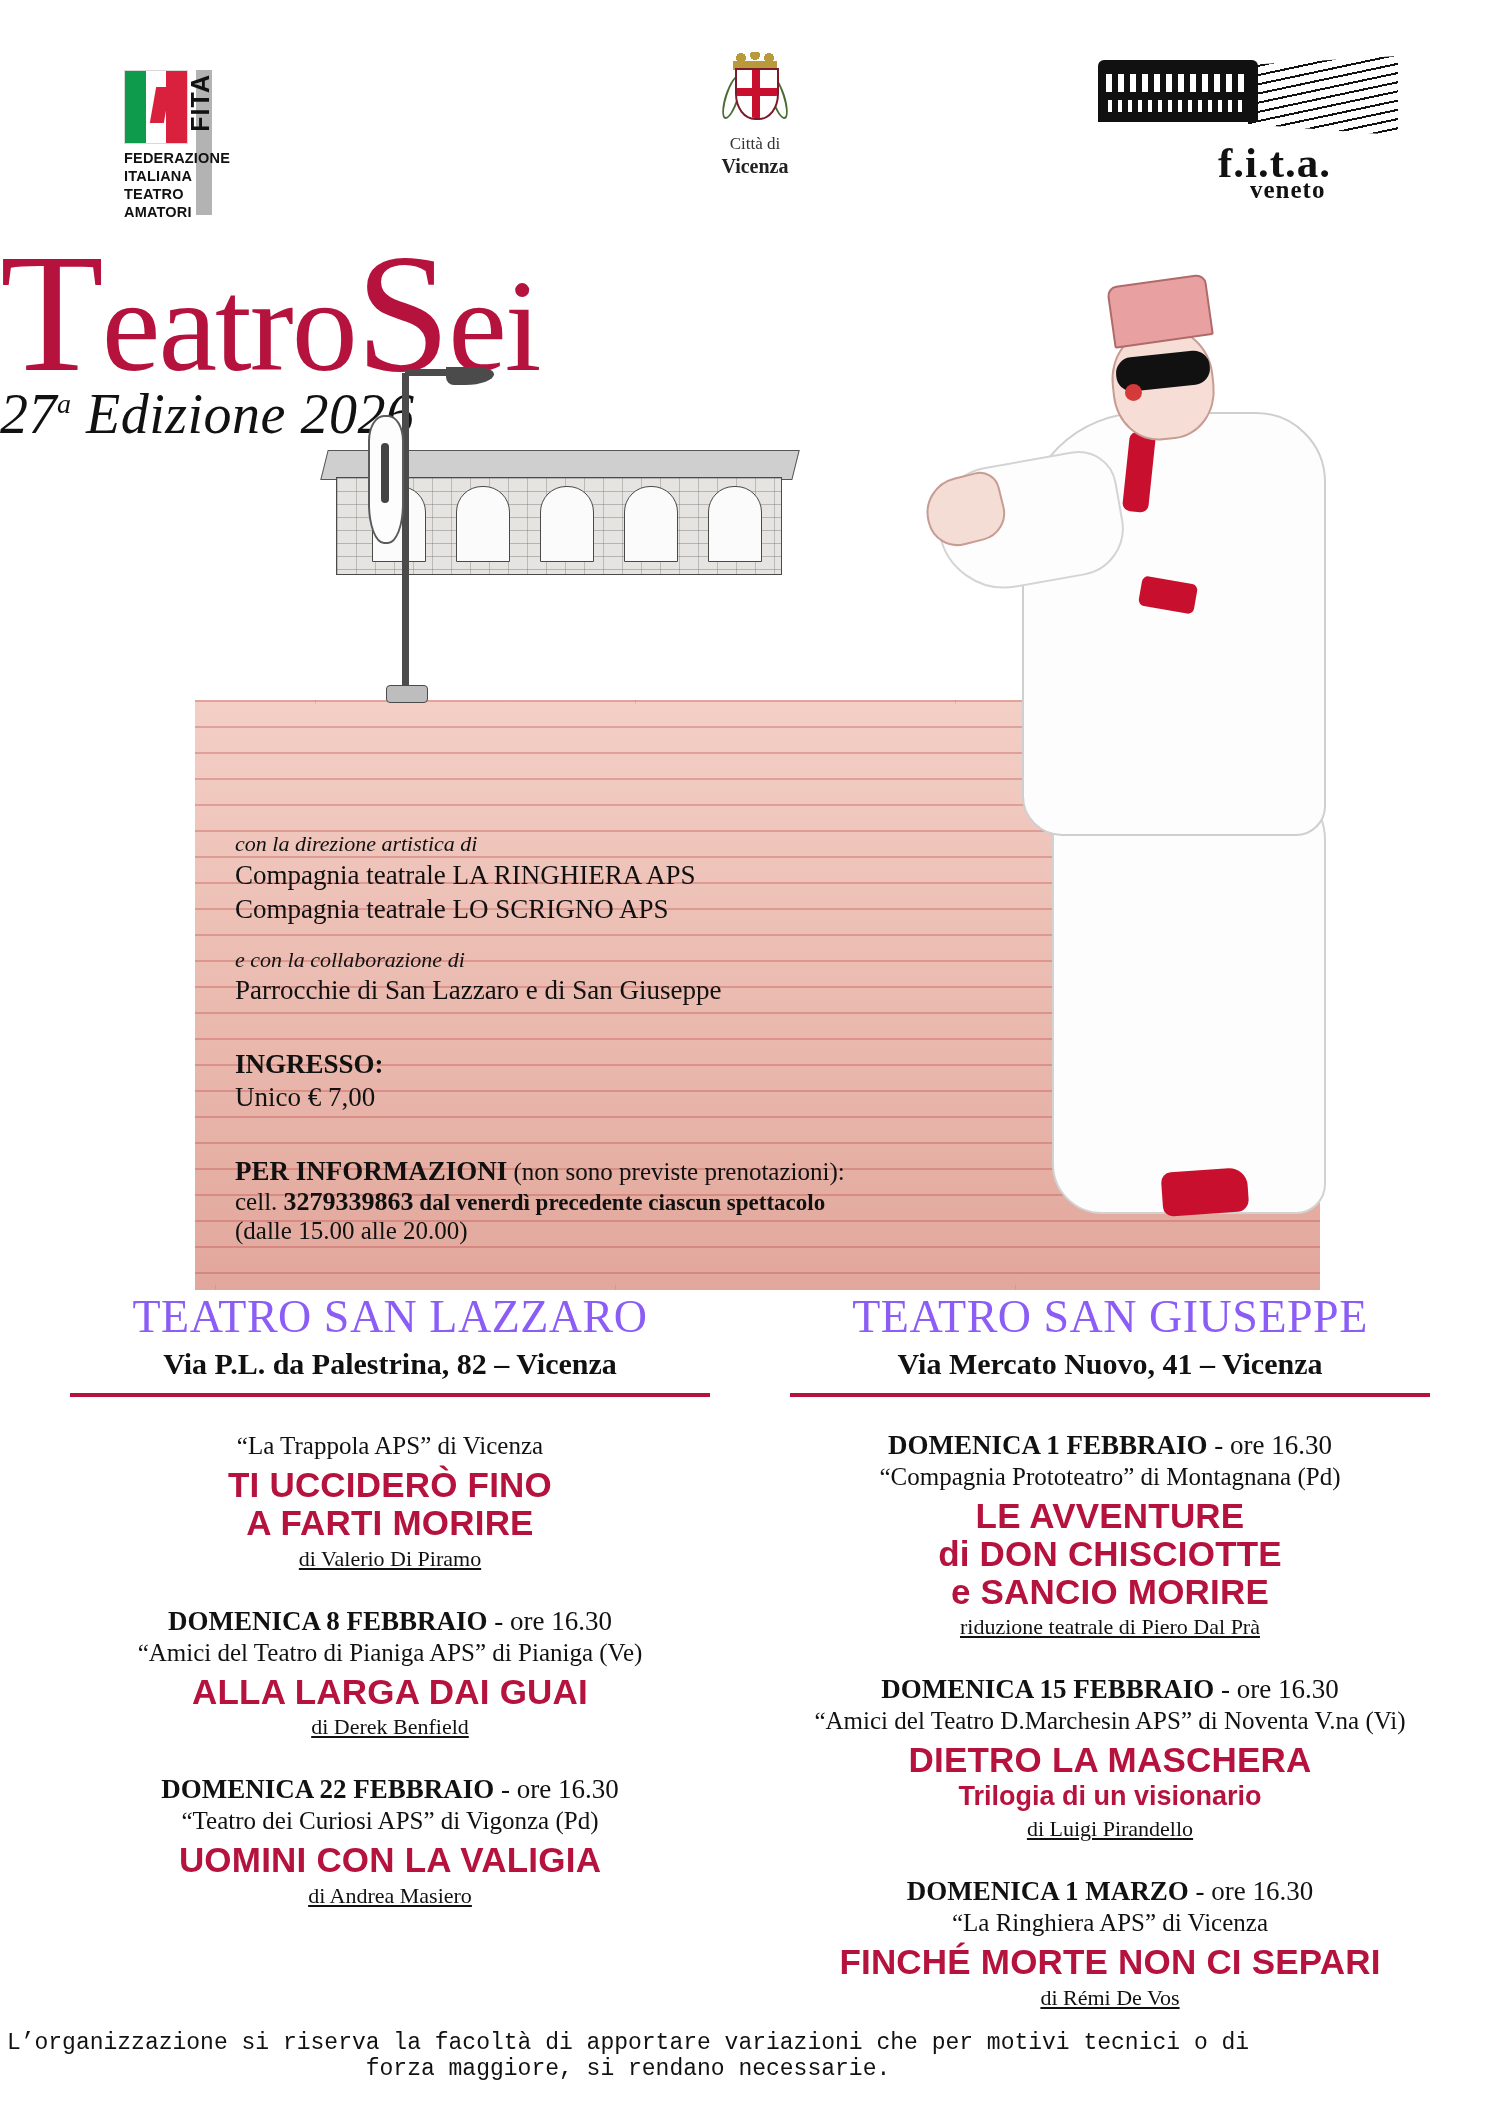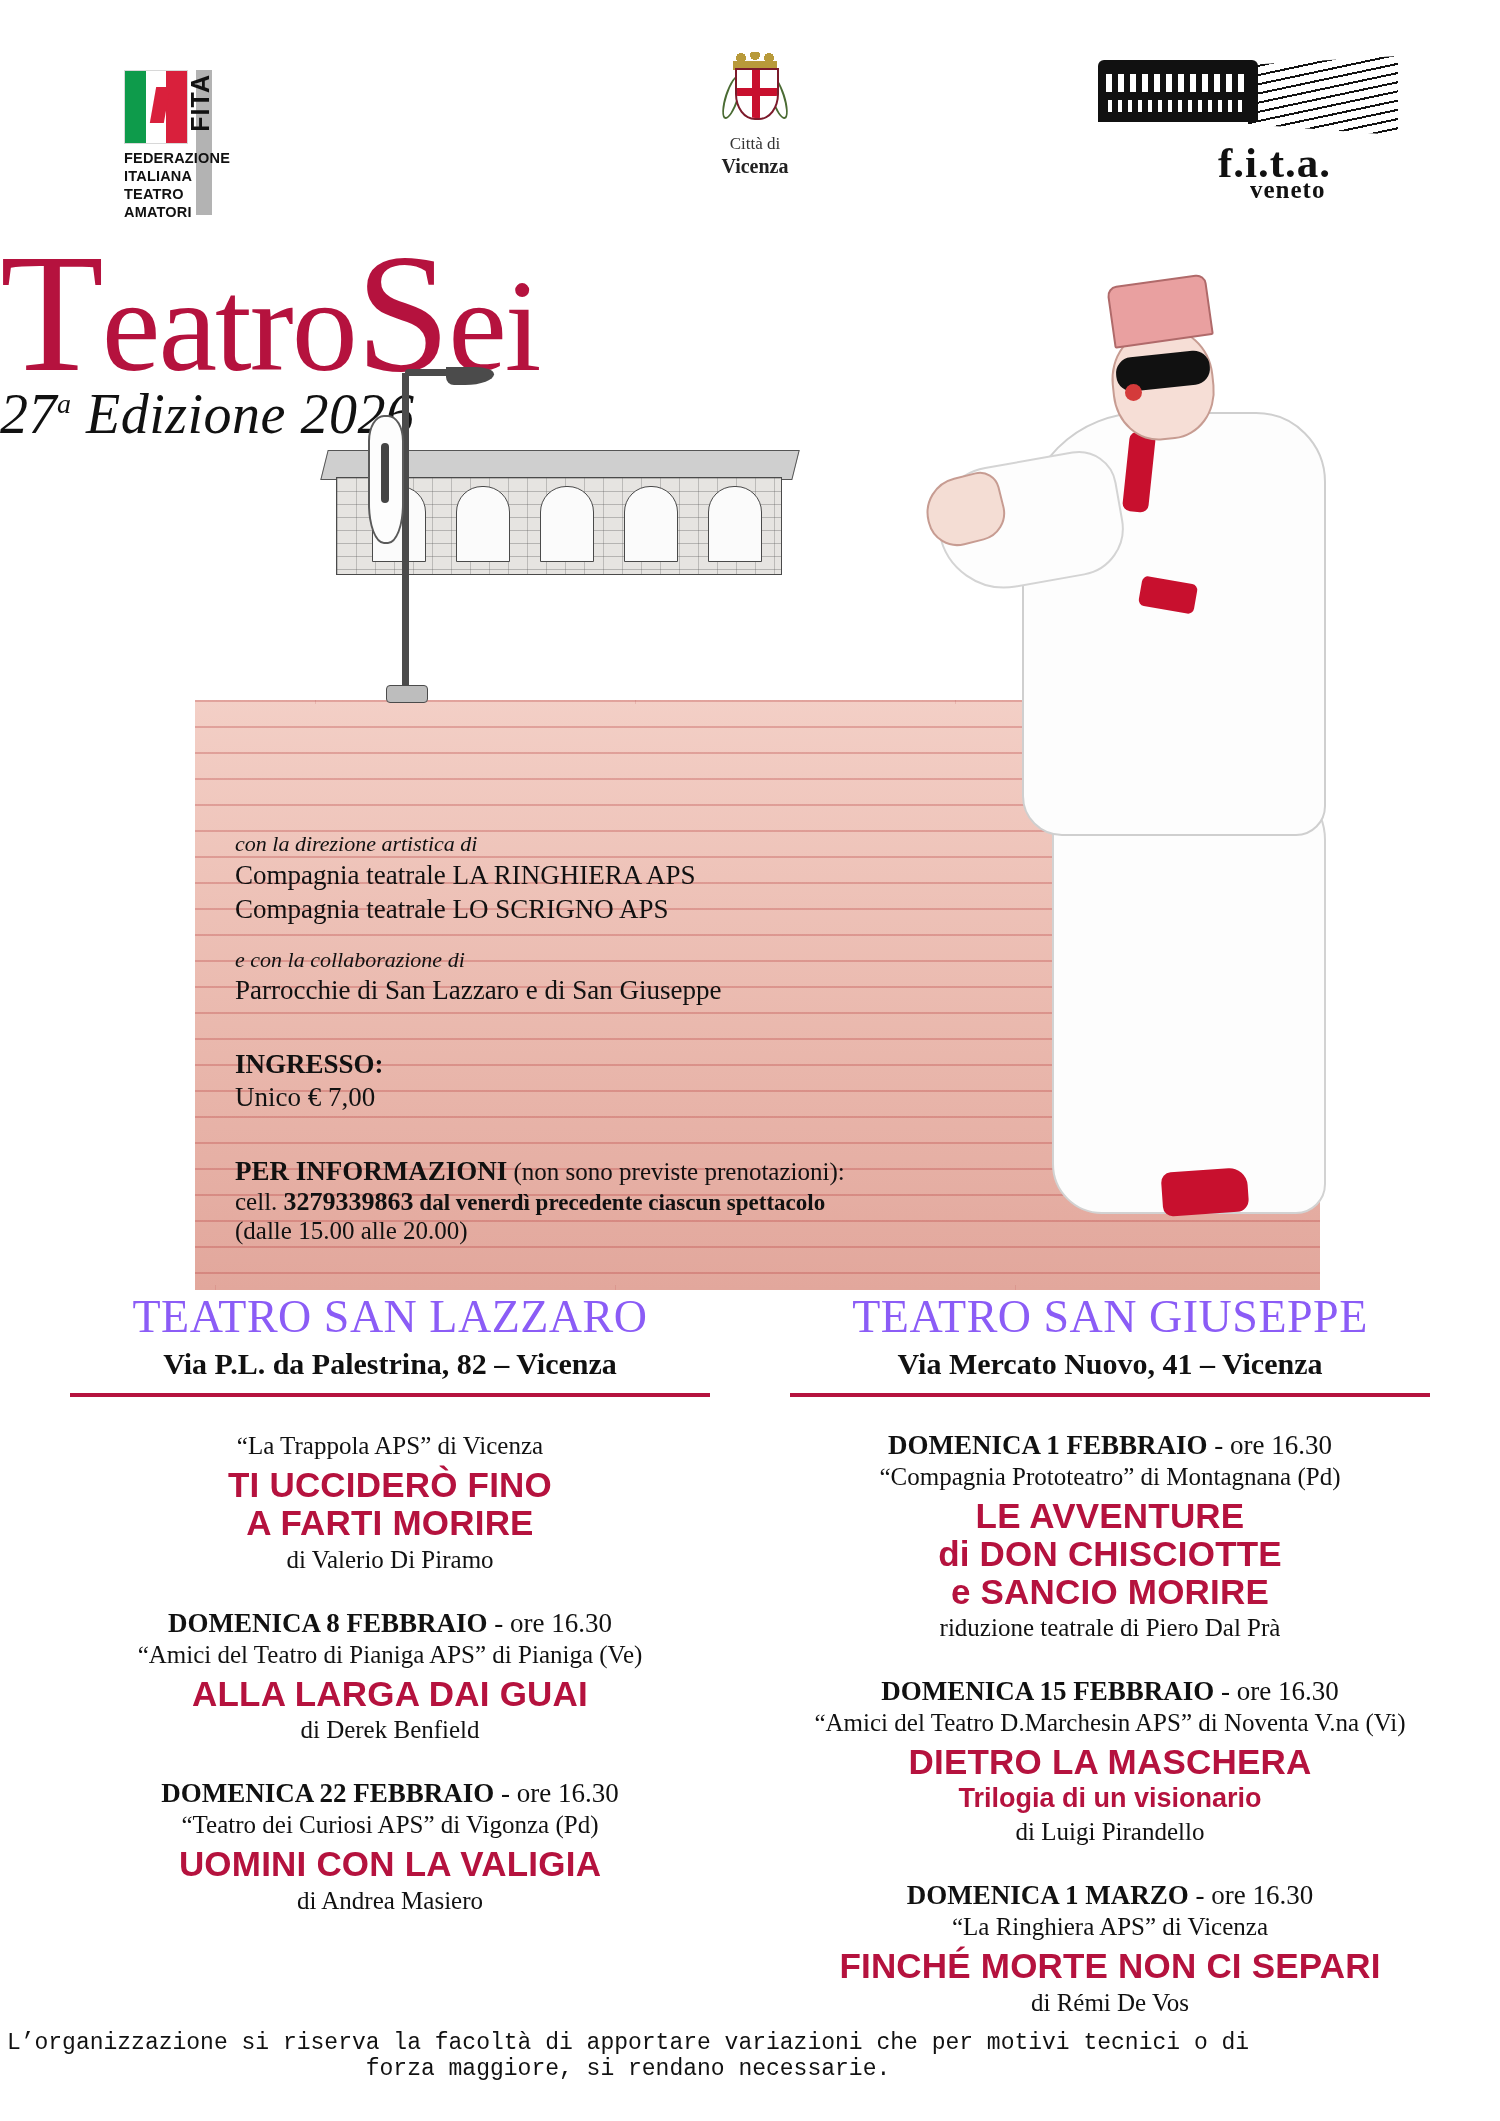--- a/index.html
+++ b/index.html
@@ -566,23 +566,24 @@
     letter-spacing: 0.2px;
   }
   .show .subtitle-line {
     color: #b5123e;
     font-family: "Liberation Sans", sans-serif;
     font-weight: 700;
     font-size: 27px;
     margin-top: 2px;
   }
   .show .author {
-    font-size: 25px;
+    font-size: 22px;
     color: #111;
     margin-top: 4px;
+    text-decoration: underline;
   }
 
   .disclaimer {
     position: absolute;
     left: 0;
     top: 2030px;
     width: 1256px;
     text-align: center;
     font-family: Liberation Mono, monospace;
     font-size: 23px;

